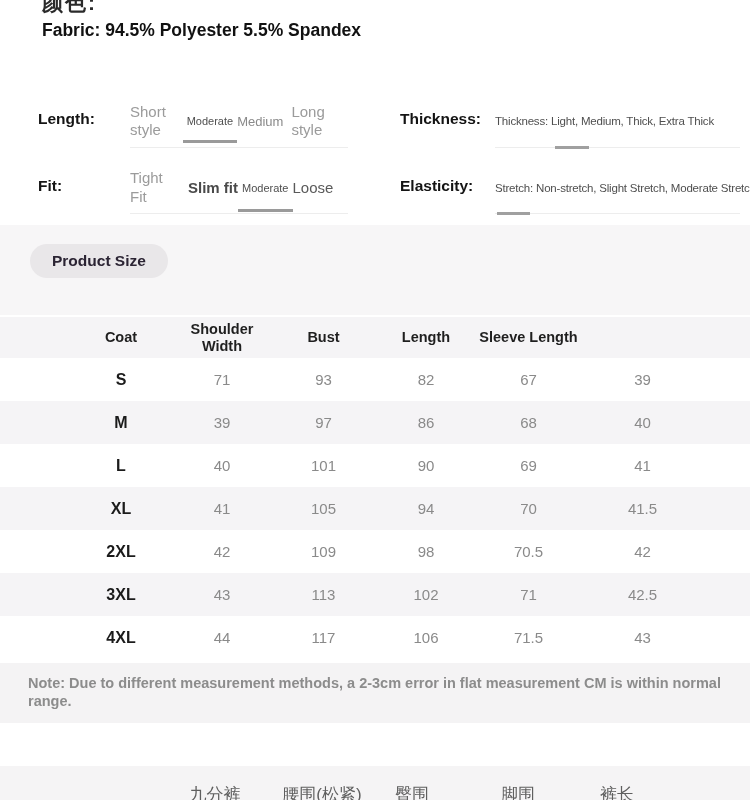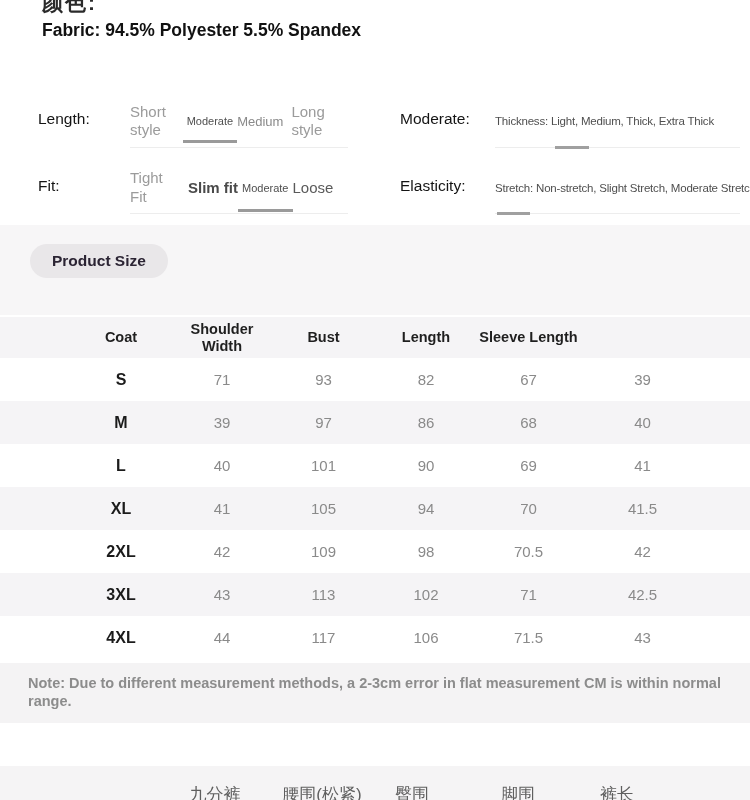--- a/index.html
+++ b/index.html
@@ -5,21 +5,21 @@
   html,body{margin:0;padding:0;}
   .screen{
     position:relative;width:750px;height:800px;overflow:hidden;background:#ffffff;
     font-family:"Liberation Sans",sans-serif;color:#1f1f1f;padding-left:20px;
   }
   
   .top-clip{position:absolute;left:42px;top:-11px;font-size:21px;font-weight:700;color:#2a2a2a;letter-spacing:2px;}
   .fabric{position:absolute;left:42px;top:20px;font-size:17.5px;font-weight:700;color:#111;}
 
   
-  .attr-label{position:absolute;font-size:15.5px;font-weight:400;color:#141414;}
+  .attr-label{position:absolute;font-size:15.5px;font-weight:700;color:#141414;}
   .opts{position:absolute;display:flex;align-items:center;border-bottom:1px solid #ededed;box-sizing:border-box;}
   .opts-left{left:130px;width:218px;height:53px;}
   .opts-right{left:495px;width:245px;height:53px;}
   .opt-big{font-size:15px;color:#9b9b9b;line-height:1.22;}
   .opt-2line{width:54px;}
   .opt-mid{font-size:13px;color:#8a8a8a;}
   .opt-small{font-size:11px;color:#4f4f4f;position:relative;padding:2px 4px;}
   .opt-small .bar{position:absolute;left:0;right:0;bottom:-14px;height:3px;background:#9a9a9a;}
   .fit-bar{bottom:-16px !important;}
   .opt-dark{font-size:15px;color:#4a4a4a;font-weight:600;}
@@ -67,21 +67,21 @@
   <div class="opts opts-left" style="top:95px;">
     <span class="opt-big opt-2line">Short style</span>
     <span class="opt-small ml8">
       <span>Moderate</span>
       <span class="bar"></span>
     </span>
     <span class="opt-mid ml12">Medium</span>
     <span class="opt-big ml8">Long style</span>
   </div>
 
-  <div class="attr-label" style="left:400px;top:110px;">Moderate:</div>
+  <div class="attr-label" style="left:400px;top:110px;">Thickness:</div>
   <div class="opts opts-right" style="top:95px;">
     <span class="opt-text">Thickness: Light, Medium, Thick, Extra Thick</span>
     <span class="seg seg-thick"></span>
   </div>
 
   <div class="attr-label" style="left:38px;top:177px;">Fit:</div>
   <div class="opts opts-left" style="top:162px;height:52px;">
     <span class="opt-big opt-2line" style="width:44px;">Tight Fit</span>
     <span class="opt-dark ml14">Slim fit</span>
     <span class="opt-small ml12">

